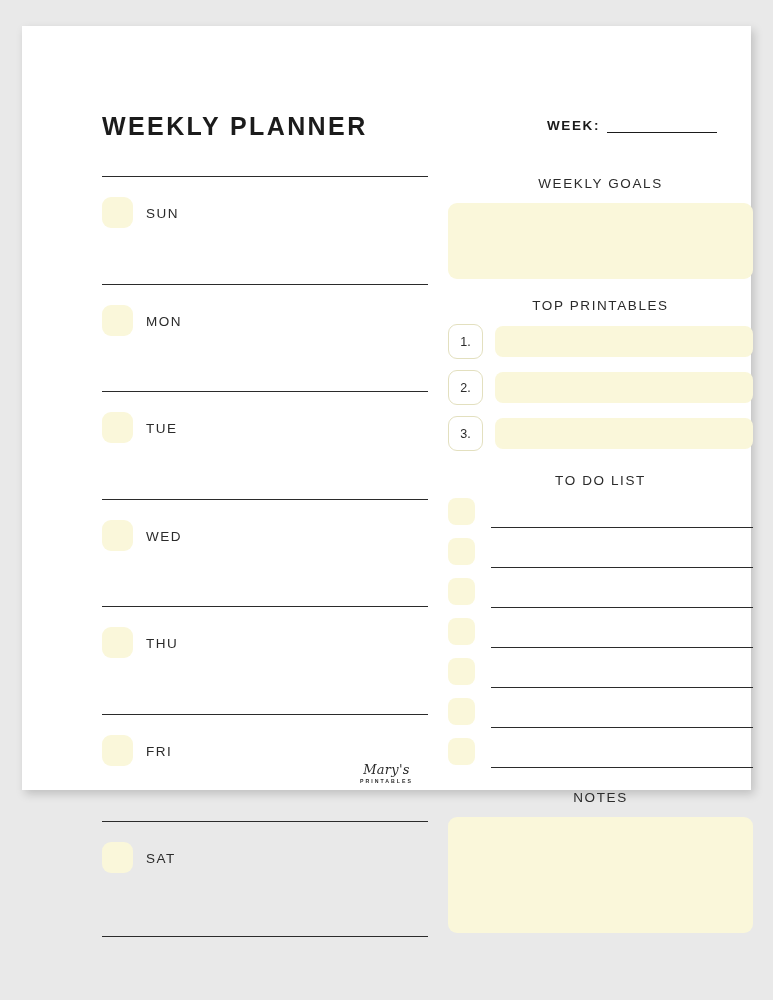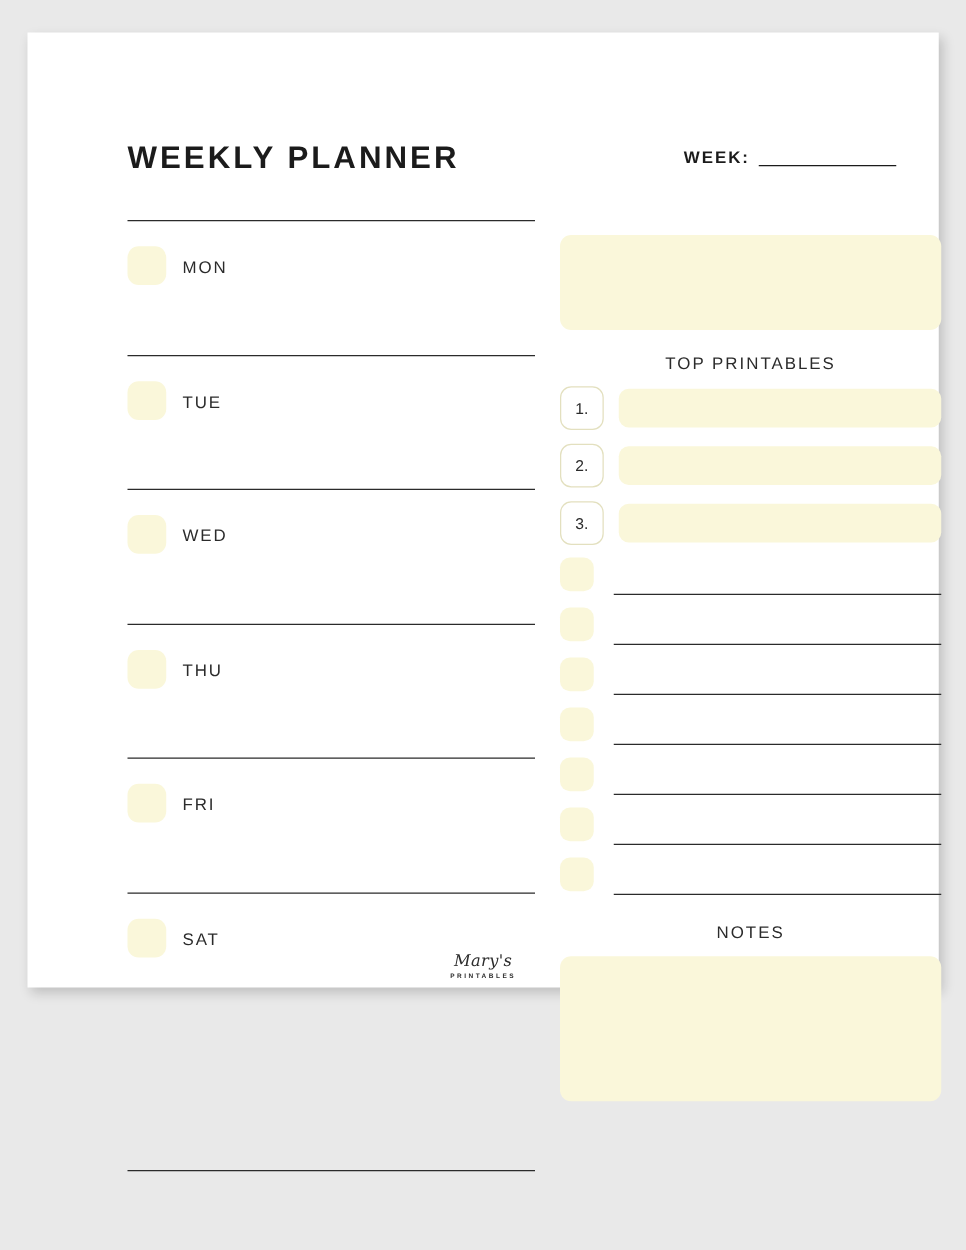--- a/index.html
+++ b/index.html
@@ -214,20 +214,25 @@
 
     <div class="title">WEEKLY PLANNER</div>
 
     <div class="week-wrap">
       <span class="week-label">WEEK:</span>
       <span class="week-line"></span>
     </div>
 
     <div class="days">
 
+      <div class="day-block">
+        <div class="day-rule"></div>
+        <div class="day-swatch"></div>
+        <div class="day-name">SUN</div>
+      </div>
 
       <div class="day-block">
         <div class="day-rule"></div>
         <div class="day-swatch"></div>
         <div class="day-name">MON</div>
       </div>
 
       <div class="day-block">
         <div class="day-rule"></div>
         <div class="day-swatch"></div>
@@ -256,37 +261,39 @@
         <div class="day-rule"></div>
         <div class="day-swatch"></div>
         <div class="day-name">SAT</div>
       </div>
 
     </div>
     <div class="days-bottom-rule"></div>
 
     <div class="right">
 
+      <div class="sec-title">WEEKLY GOALS</div>
       <div class="goal-box"></div>
 
       <div class="sec-title prio-title">TOP PRINTABLES</div>
 
       <div class="prio-row">
         <div class="prio-num">1.</div>
         <div class="prio-box"></div>
       </div>
       <div class="prio-row">
         <div class="prio-num">2.</div>
         <div class="prio-box"></div>
       </div>
       <div class="prio-row">
         <div class="prio-num">3.</div>
         <div class="prio-box"></div>
       </div>
 
+      <div class="sec-title todo-title">TO DO LIST</div>
 
       <div class="todo-row">
         <div class="todo-check"></div>
         <div class="todo-line"></div>
       </div>
       <div class="todo-row">
         <div class="todo-check"></div>
         <div class="todo-line"></div>
       </div>
       <div class="todo-row">

